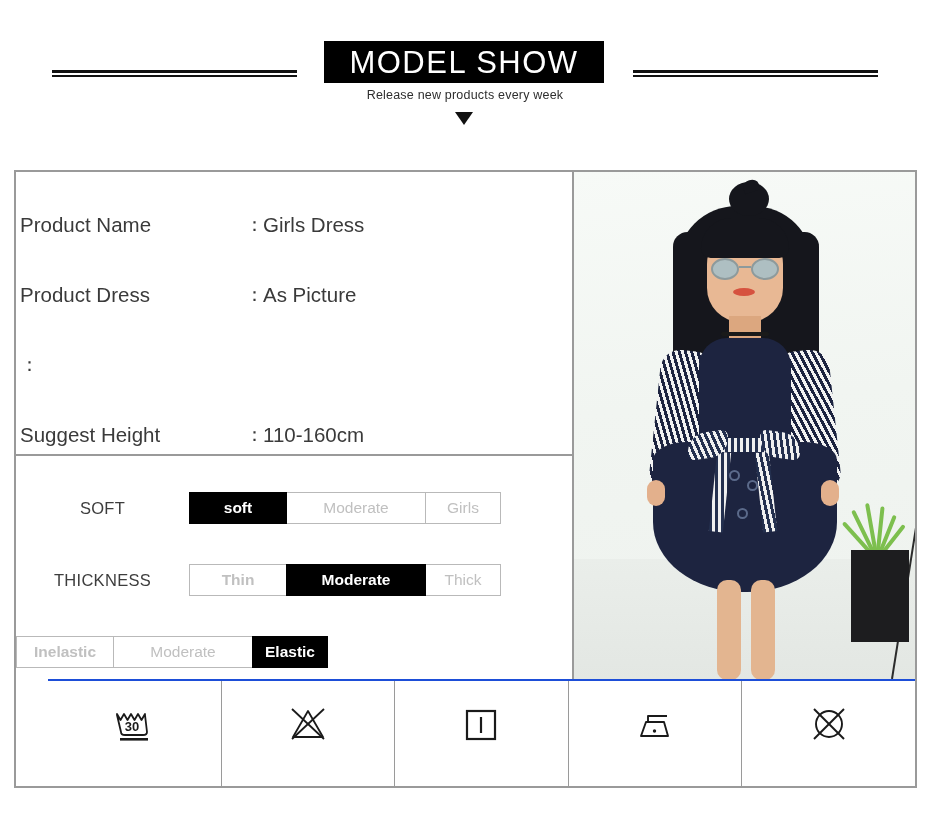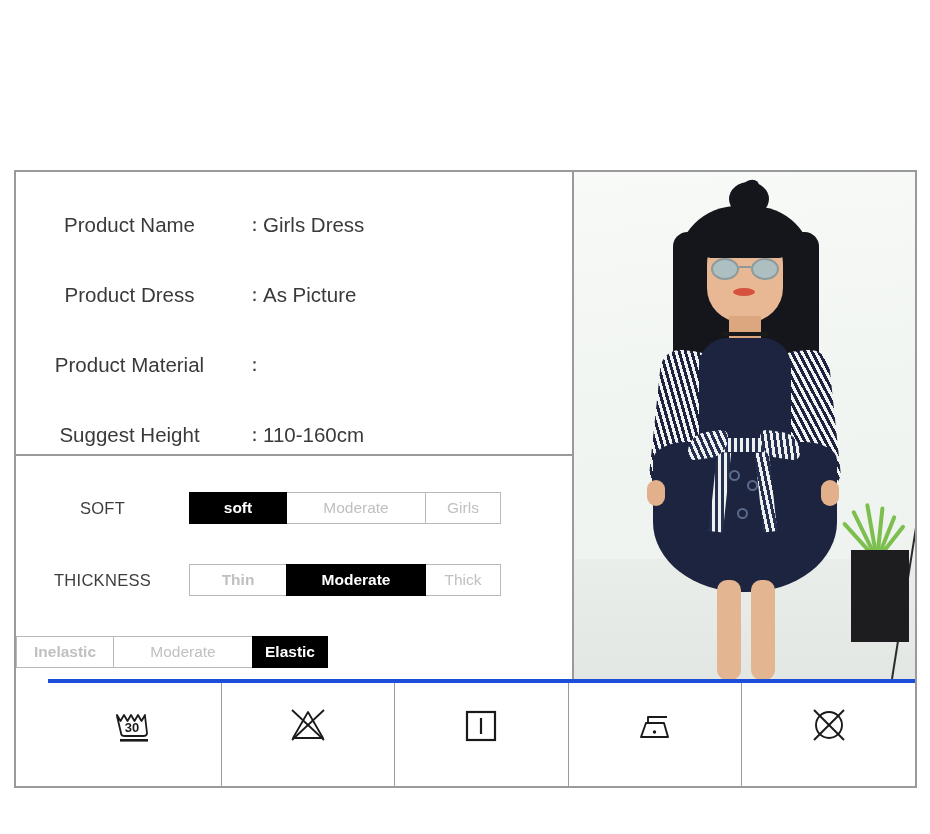--- a/index.html
+++ b/index.html
@@ -57,21 +57,21 @@
     position: relative; overflow: hidden; background:#f2f6f3;
   }
 
   
   .specs { padding: 18px 0 0 0; height: 282px; }
   .spec-row {
     display: flex; align-items: center;
     height: 70px; padding-left: 4px;
   }
   .spec-label {
-    width: 225px; text-align: center; padding-right: 6px;
+    width: 225px; text-align: left; padding-right: 6px;
     font-size: 20.5px; color: #3a3a3a; white-space: nowrap;
   }
   .spec-colon { width: 18px; text-align:center; font-size: 19px; color:#3a3a3a; }
   .spec-value { font-size: 20.5px; color: #3a3a3a; white-space: nowrap; }
 
   .divider-h { height: 2px; background: #9a9a9a; width: 100%; }
 
   
   .attrs { padding-top: 16px; }
   .attr-row { display: flex; align-items: center; height: 72px; }
@@ -92,21 +92,21 @@
   .seg.w3 { width: 76px; }
   .seg.active {
     background: #000; color: #fff; border-color: #000;
     font-weight: 700; position: relative; z-index: 2;
   }
   .seg.active.soft-lc { font-weight: 700; }
 
   
   .care-row {
     display: flex; height: 107px;
-    border-top: 4px solid #1d4ed8;
+    border-top: 2px solid #1d4ed8;
     margin-left: 32px;
   }
   .care-cell {
     flex: 1; display: flex; align-items: center; justify-content: center;
     border-right: 1px solid #9a9a9a;
     padding-bottom: 18px;
   }
   .care-cell:last-child { border-right: none; }
 
   
@@ -240,40 +240,56 @@
   }
   .m-leg-l { left:92px; } .m-leg-r { left:126px; }
 
   svg { display:block; }
 </style>
 </head>
 <body>
 
 <div id="page">
 
+  <div class="header">
+    <div class="rule rule-left">
+      <div class="bar-thick"></div>
+        <div class="bar-gap"></div>
+        <div class="bar-thin"></div>
+    </div>
+    <div class="title-box">
+      <span class="title-text">MODEL SHOW</span>
+    </div>
+    <div class="rule rule-right">
+      <div class="bar-thick"></div>
+        <div class="bar-gap"></div>
+        <div class="bar-thin"></div>
+    </div>
+    <div class="subtitle">Release new products every week</div>
+    <div class="arrow-down"></div>
+  </div>
 
   <div class="card">
 
     <div class="card-top">
 
       <div class="info-pane">
 
         <div class="specs">
           <div class="spec-row">
             <span class="spec-label">Product Name</span>
             <span class="spec-colon">：</span>
             <span class="spec-value">Girls Dress</span>
           </div>
           <div class="spec-row">
             <span class="spec-label">Product Dress</span>
             <span class="spec-colon">：</span>
             <span class="spec-value">As Picture</span>
           </div>
           <div class="spec-row">
-            <span class="spec-label">Product Material</span>
             <span class="spec-colon">：</span>
           </div>
           <div class="spec-row">
             <span class="spec-label">Suggest Height</span>
             <span class="spec-colon">：</span>
             <span class="spec-value">110-160cm</span>
           </div>
         </div>
 
         <div class="divider-h"></div>

